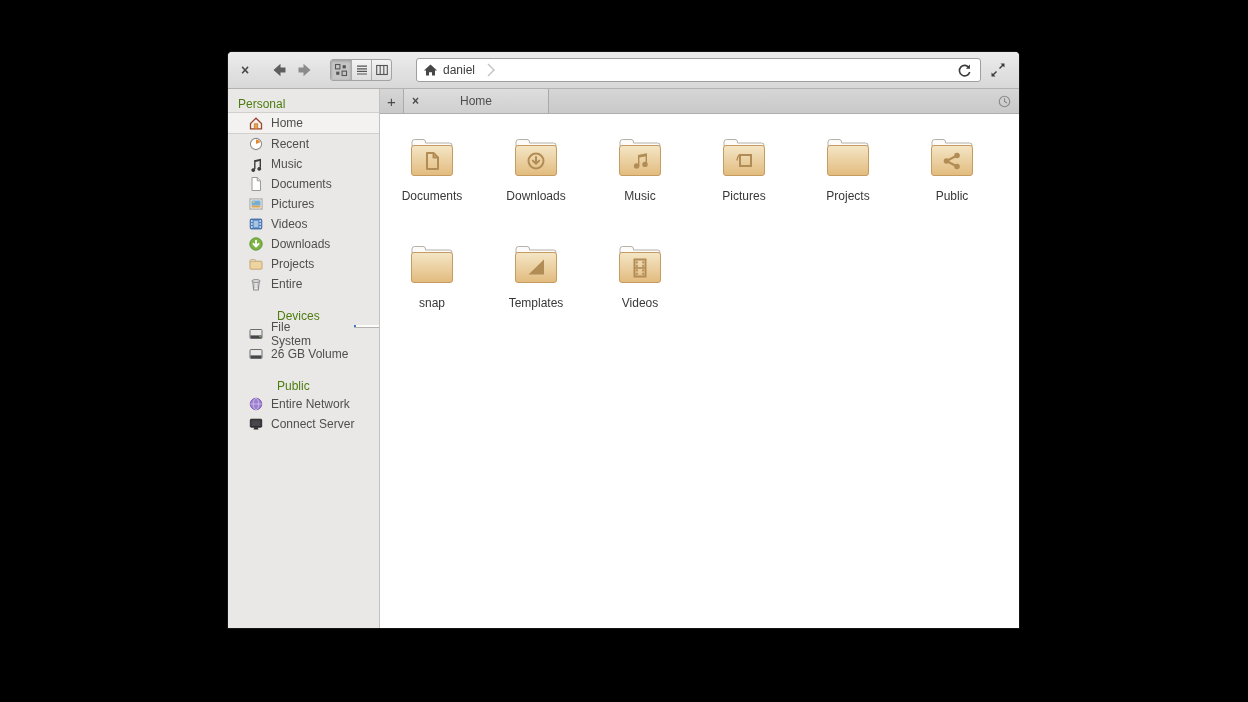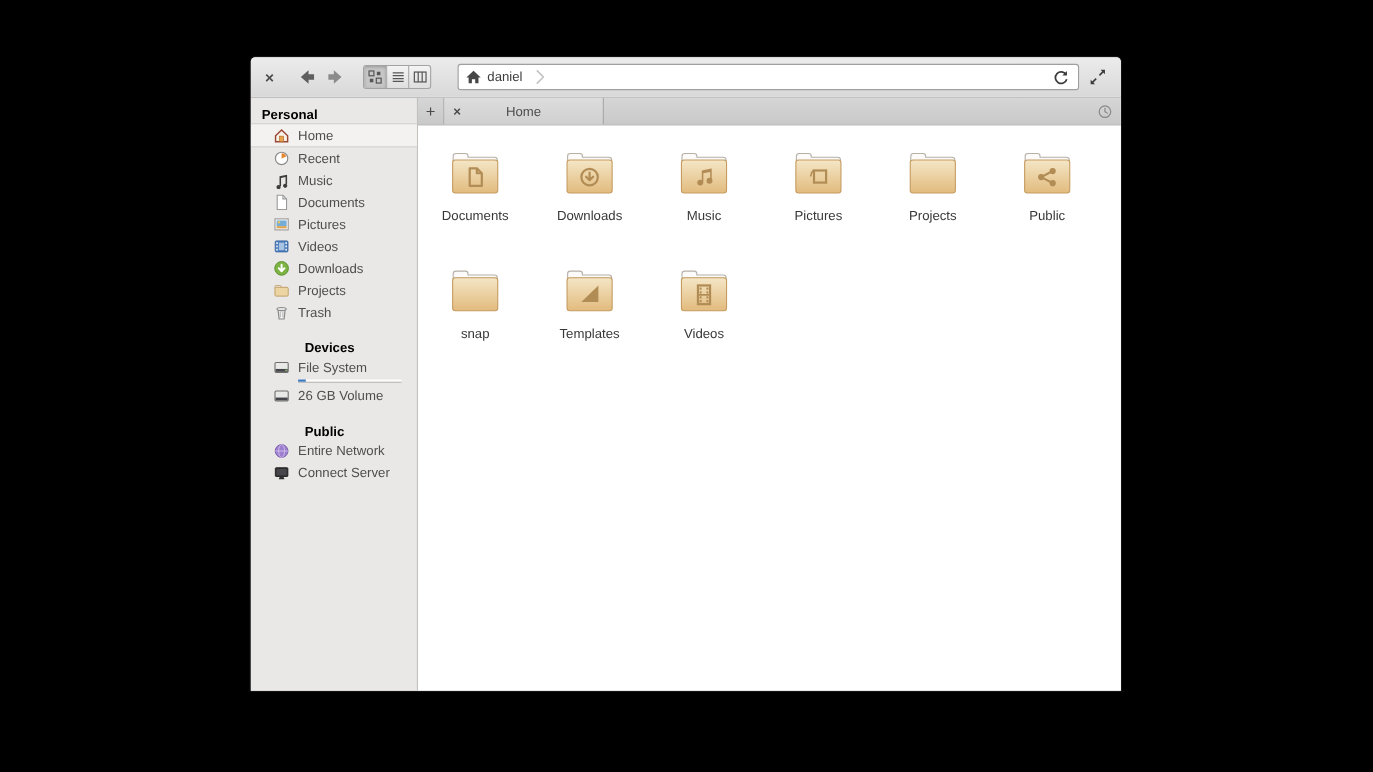--- a/index.html
+++ b/index.html
@@ -33,27 +33,27 @@
   .refresh { width:20px; height:20px; display:flex; align-items:center; justify-content:center; }
   .expand { width:22px; height:22px; margin-right:10px; display:flex;
             align-items:center; justify-content:center; }
 
   
   .body { display:flex; height:539px; }
 
   
   .sidebar { width:152px; background:#e9e8e6; border-right:1px solid #c3c1be;
              font-size:12px; color:#4e4e4e; padding-top:2px; }
-  .shead { font-weight:bold; color:#000000; padding:6px 12px 3px 10px; height:21px; }
+  .shead { font-weight:normal; color:#4d7c0f; padding:6px 12px 3px 10px; height:21px; }
   .shead.gap { margin-top:9px;margin-left:39px; }
   .srow { height:20px; display:flex; align-items:center; padding-left:20px; gap:7px; }
   .srow.sel { background:#f3f2f0; border-top:1px solid #d2d0cd; border-bottom:1px solid #d2d0cd;
               height:22px; }
   .sic { width:16px; height:16px; flex:none; }
-  .fsblock { display:flex; flex-direction:column; }
+  .fsblock { display:flex; }
   .usage-track { margin:1px 0 2px 43px; width:94px; height:3px; background:#fcfcfc;
                  border-bottom:1px solid #b5b3b0; }
   .usage-fill { width:7%; height:100%; background:#3d79c3; }
 
   
   .main { flex:1; display:flex; flex-direction:column; background:#fff; }
   .tabbar { height:25px; display:flex; align-items:stretch;
             background:linear-gradient(#d6d6d6,#c9c9c9); border-bottom:1px solid #aeaeae; }
   .newtab { width:24px; display:flex; align-items:center; justify-content:center;
             font-size:15px; color:#4a4a4a; border-right:1px solid #ababab; }
@@ -237,21 +237,21 @@
         </svg>
         <span>Projects</span>
       </div>
 
       <div class="srow">
         <svg class="sic" viewBox="0 0 16 16">
           <path d="M4.8 5.6 L5.7 14 H10.3 L11.2 5.6 Z" fill="#f1f1f1" stroke="#8a8a8a" stroke-width="1.1"></path>
           <ellipse cx="8" cy="5" rx="4.2" ry="1.4" fill="#e6e6e6" stroke="#8a8a8a" stroke-width="1"></ellipse>
           <path d="M6.8 7.2 V12.4 M9.2 7.2 V12.4" stroke="#ababab" stroke-width="0.8"></path>
         </svg>
-        <span>Trash</span>
+        <span>Entire</span>
       </div>
 
       <div class="shead gap">Devices</div>
 
       <div class="fsblock">
         <div class="srow">
           <svg class="sic" viewBox="0 0 16 16">
             <rect x="2" y="3.5" width="12" height="9" rx="1" fill="#e9e9e7" stroke="#6d6d6b" stroke-width="1"></rect>
             <rect x="2.5" y="9.4" width="11" height="2.6" fill="#46464a"></rect>
             <circle cx="12" cy="10.7" r="0.7" fill="#9fe06a"></circle>

